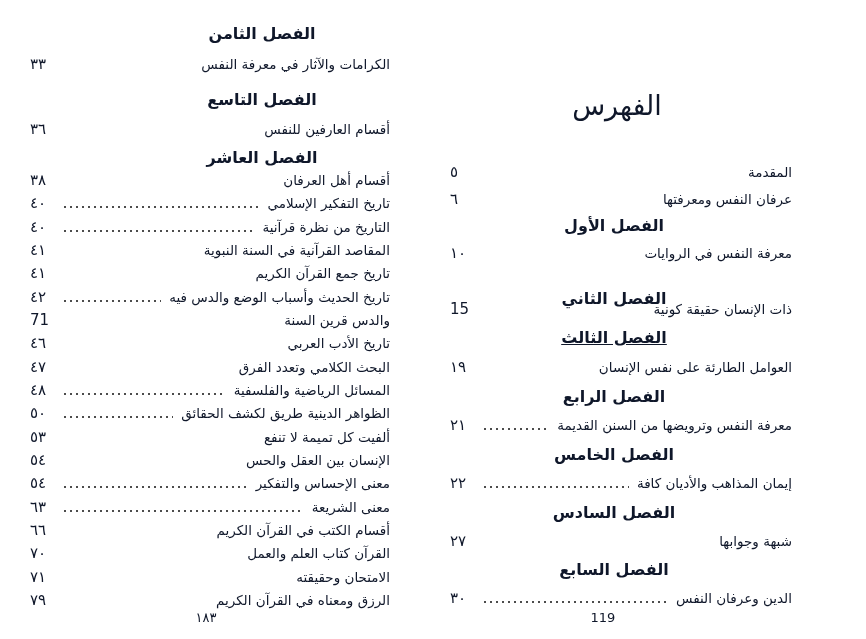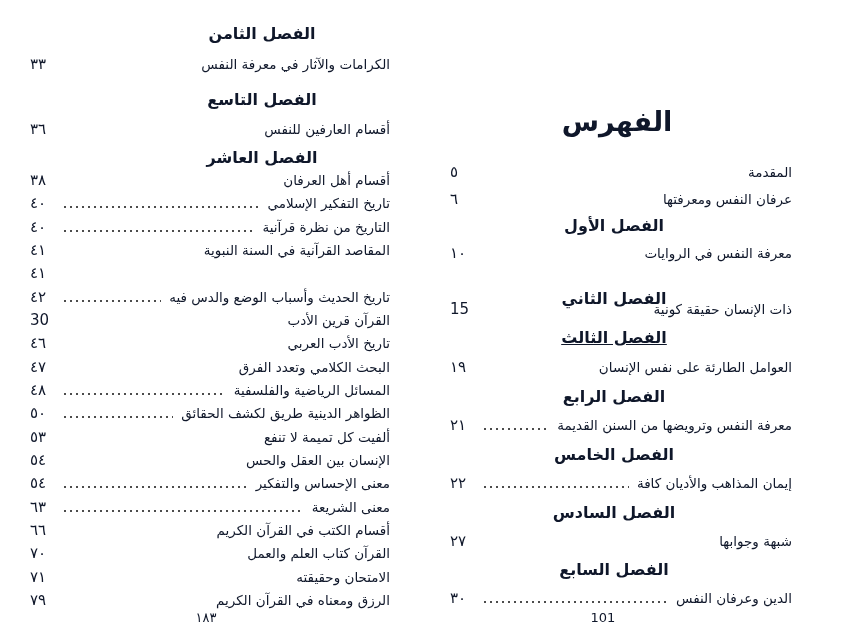--- a/index.html
+++ b/index.html
@@ -22,24 +22,24 @@
     height: 100%;
   }
   .page-left  { left: 30px;  width: 360px; }
   .page-right { left: 450px; width: 342px; }
 
   .title {
     position: absolute;
     top: 90px;
     left: 0;
     right: 0;
-    margin: 16px;
+    margin: 0;
     text-align: center;
     font-size: 27px;
-    font-weight: bold;
+    font-weight: normal;
     transform: translateX(-4px);
     direction: rtl;
   }
 
   .row {
     position: absolute;
     left: 0;
     right: 0;
     height: 24px;
     direction: rtl;
@@ -128,32 +128,33 @@
           <span class="entry-title">التاريخ من نظرة قرآنية</span>
           <span class="leader dotted"></span>
           <span class="pnum">٤٠</span>
         </div>
         <div class="row entry" style="top: 238px;">
           <span class="entry-title">المقاصد القرآنية في السنة النبوية</span>
           <span class="leader"></span>
           <span class="pnum">٤١</span>
         </div>
         <div class="row entry" style="top: 261px;">
+          <span class="entry-title">تاريخ جمع القرآن الكريم</span>
           <span class="leader"></span>
           <span class="pnum">٤١</span>
         </div>
         <div class="row entry" style="top: 285px;">
           <span class="entry-title">تاريخ الحديث وأسباب الوضع والدس فيه</span>
           <span class="leader dotted"></span>
           <span class="pnum">٤٢</span>
         </div>
         <div class="row entry" style="top: 308px;">
-          <span class="entry-title">القرآن قرين الأدب</span>
-          <span class="leader"></span>
-          <span class="pnum">30</span>
+          <span class="entry-title">والدس قرين السنة</span>
+          <span class="leader"></span>
+          <span class="pnum">71</span>
         </div>
         <div class="row entry" style="top: 331px;">
           <span class="entry-title">تاريخ الأدب العربي</span>
           <span class="leader"></span>
           <span class="pnum">٤٦</span>
         </div>
         <div class="row entry" style="top: 355px;">
           <span class="entry-title">البحث الكلامي وتعدد الفرق</span>
           <span class="leader"></span>
           <span class="pnum">٤٧</span>
@@ -261,16 +262,16 @@
           <span class="leader"></span>
           <span class="pnum">٢٧</span>
         </div>
         <div class="row heading" style="top: 558px;">الفصل السابع</div>
         <div class="row entry" style="top: 586px;">
           <span class="entry-title">الدين وعرفان النفس</span>
           <span class="leader dotted"></span>
           <span class="pnum">٣٠</span>
         </div>
       </div>
-    <div class="folio">101</div>
+    <div class="folio">119</div>
   </section>
 
 </div>
 
 </body></html>

